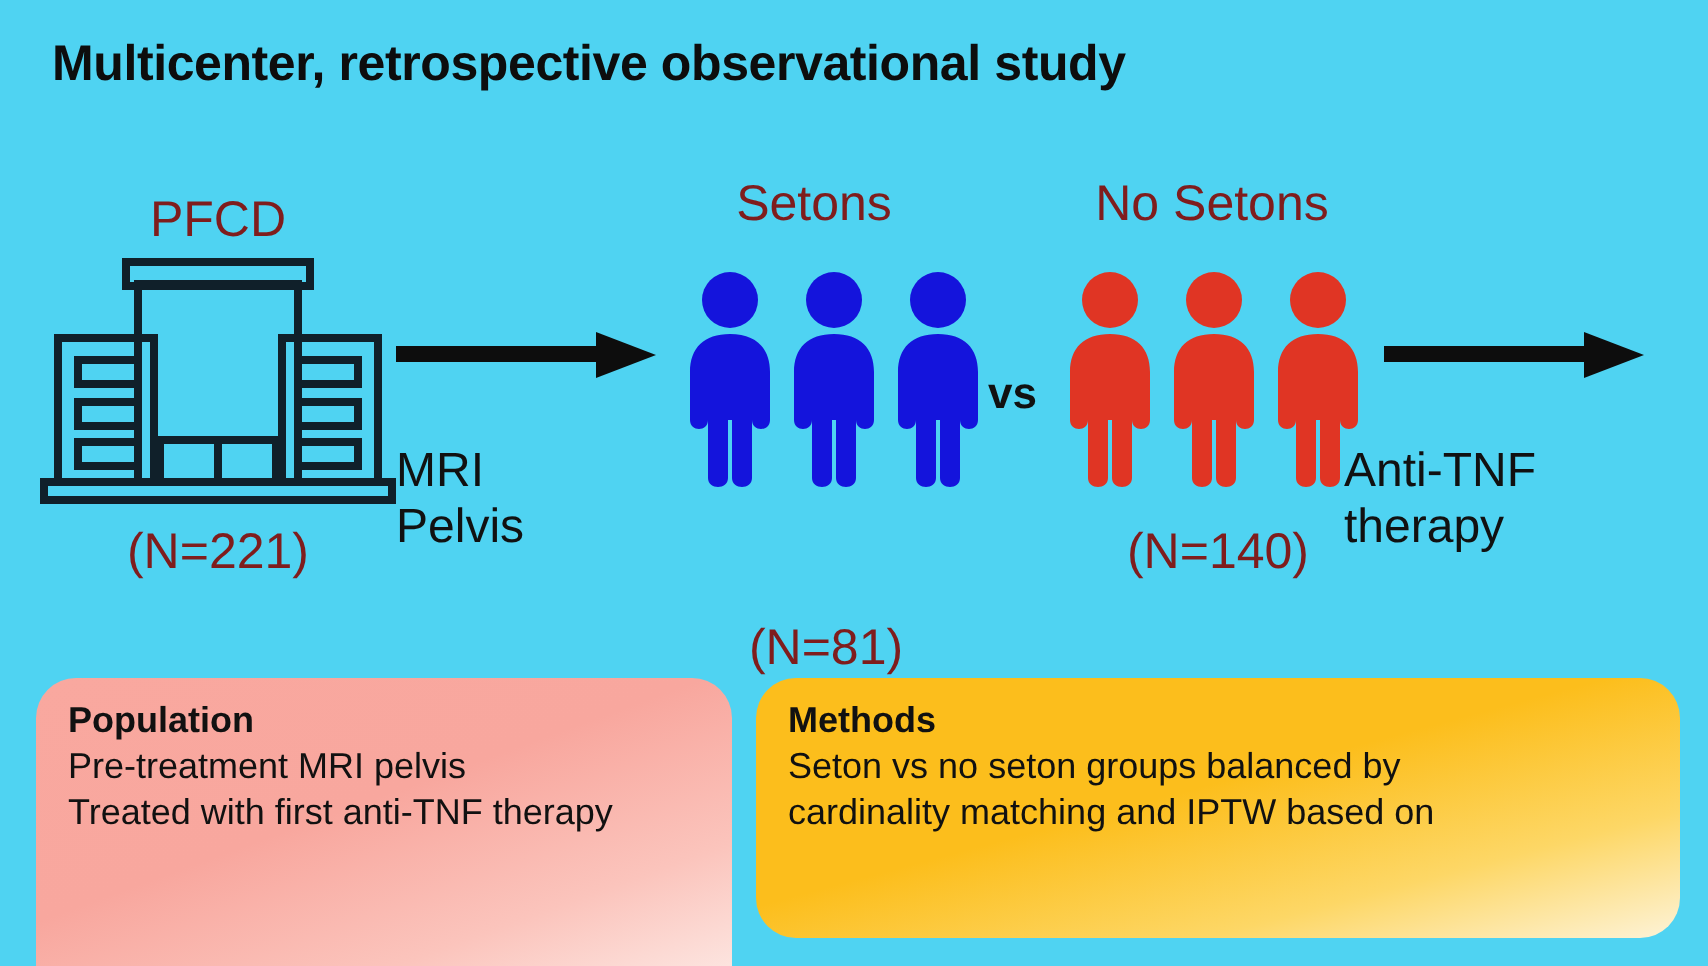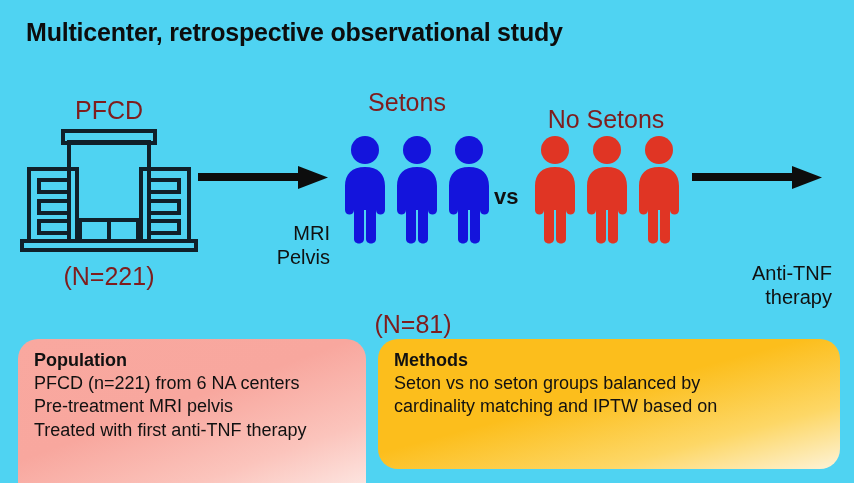--- a/index.html
+++ b/index.html
@@ -39,24 +39,24 @@
   .cap {
     position: absolute;
     font-size: 25px;
     color: #7f1d1d;
     white-space: nowrap;
     text-align: center;
   }
 
   .two-line {
     position: absolute;
-    font-size: 20px;
+    font-size: 24px;
     color: #111111;
     line-height: 1.18;
-    text-align: right;
+    text-align: left;
     white-space: nowrap;
   }
 
   
   .building {
     position: absolute;
     left: 20px;
     top: 128px;
   }
 
@@ -194,21 +194,21 @@
                  L29 76 L29 105 C29 111 39 111 39 105 L39 58
                  L39 76 C39 82 48 82 48 76 L48 52 C48 40 41 33 28 33 Z" fill="#1414dc"></path>
       </svg>
     </span>
   </div>
 
   <div class="cap" style="left:333px; top:262px; width:160px;margin-top:48px;">(N=81)</div>
 
   <div class="vs" style="left:494px; top:184px;">vs</div>
 
-  <div class="cap" style="left:521px; top:88px; width:170px;margin-top:17px;">No Setons</div>
+  <div class="cap" style="left:521px; top:88px; width:170px;">No Setons</div>
 
   <div class="people" style="left:527px; top:134px;">
     <span class="person">
       <svg width="56" height="112" viewBox="0 0 56 112" aria-hidden="true">
         <circle cx="28" cy="16" r="14" fill="#e03524"></circle>
         <path d="M28 33 C15 33 8 40 8 52 L8 76 C8 82 17 82 17 76 L17 58
                  L17 105 C17 111 27 111 27 105 L27 76
                  L29 76 L29 105 C29 111 39 111 39 105 L39 58
                  L39 76 C39 82 48 82 48 76 L48 52 C48 40 41 33 28 33 Z" fill="#e03524"></path>
       </svg>
@@ -226,36 +226,36 @@
       <svg width="56" height="112" viewBox="0 0 56 112" aria-hidden="true">
         <circle cx="28" cy="16" r="14" fill="#e03524"></circle>
         <path d="M28 33 C15 33 8 40 8 52 L8 76 C8 82 17 82 17 76 L17 58
                  L17 105 C17 111 27 111 27 105 L27 76
                  L29 76 L29 105 C29 111 39 111 39 105 L39 58
                  L39 76 C39 82 48 82 48 76 L48 52 C48 40 41 33 28 33 Z" fill="#e03524"></path>
       </svg>
     </span>
   </div>
 
+  <div class="cap" style="left:521px; top:262px; width:176px;">(N=140)</div>
 
   <div class="arrow" style="left:692px; top:164px;">
     <svg width="132" height="28" viewBox="0 0 132 28" aria-hidden="true">
       <rect x="0" y="9" width="104" height="8" fill="#0d0d0d"></rect>
       <polygon points="100,2 130,13.5 100,25" fill="#0d0d0d"></polygon>
     </svg>
   </div>
 
-  <div class="two-line" style="left:692px; top:222px; width:140px;margin-top:40px;">
+  <div class="two-line" style="left:672px; top:222px; width:140px;">
     <div>Anti-TNF</div>
     <div>therapy</div>
   </div>
 
   <div class="infobox" id="population-box">
     <div class="head">Population</div>
-    <div class="line">PFCD (n=221) from 6 NA centers</div>
     <div class="line">Pre-treatment MRI pelvis</div>
     <div class="line">Treated with first anti-TNF therapy</div>
   </div>
 
   <div class="infobox" id="methods-box">
     <div class="head">Methods</div>
     <div class="line">Seton vs no seton groups balanced by</div>
     <div class="line">cardinality matching and IPTW based on</div>
   </div>
 

